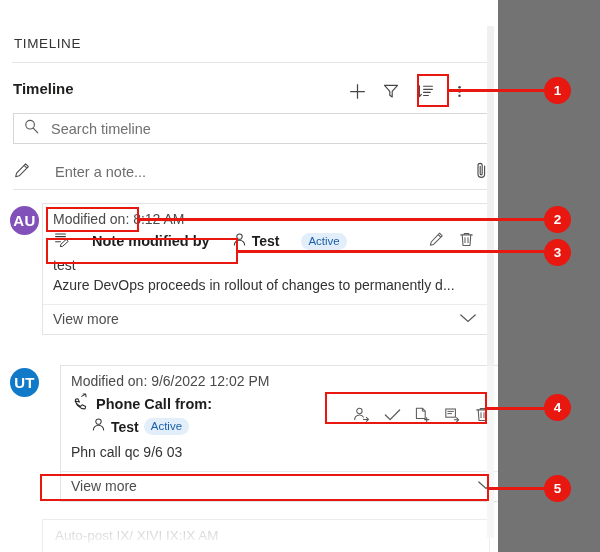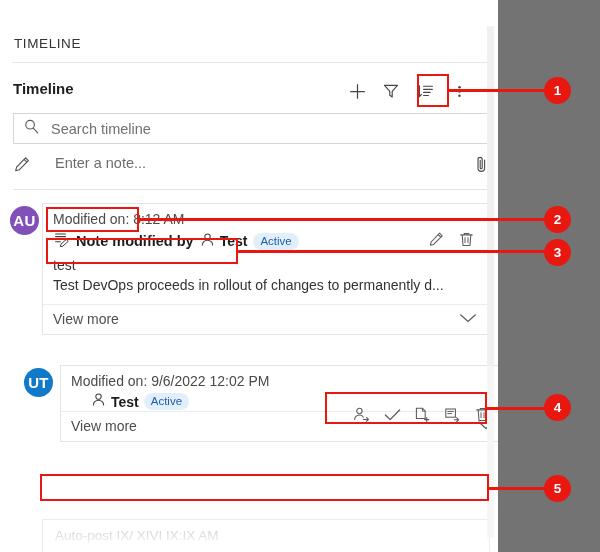--- a/index.html
+++ b/index.html
@@ -78,21 +78,21 @@
     margin-left: 11px;
     font-size: 14.5px;
     color: #707070;
   }
 
   
   .note-entry {
     position: absolute;
     left: 13px; top: 155px;
     width: 477px; height: 35px;
-    display: flex; 
+    display: flex; align-items: center;
     border-bottom: 1px solid #e4e4e4;
   }
   .note-entry .ph {
     margin-left: 23px;
     font-size: 14.5px;
     color: #6d6d6d;
     flex: 1;
   }
 
   
@@ -114,21 +114,21 @@
     background: #ffffff;
   }
   .card-row-time {
     font-size: 14px;
     color: #4a4a4a;
     padding: 7px 10px 1px 10px;
   }
   .card-row-title {
     display: flex; align-items: center;
     padding: 2px 10px 2px 10px;
-    gap: 6px;
+    gap: 22px;
     position: relative;
     min-height: 26px;
   }
   .card-title-text {
     font-size: 14.5px;
     font-weight: 700;
     color: #1d1d1d;
   }
   .person-chunk {
     display: flex; align-items: center; gap: 5px;
@@ -363,43 +363,52 @@
                 <path d="M4.2 3.9L5.0 14.4h7.0l0.8-10.5" stroke="#5a5a5a" stroke-width="1.05" fill="none" stroke-linejoin="round"></path>
                 <path d="M7.0 6.3v5.8M10.0 6.3v5.8" stroke="#5a5a5a" stroke-width="1.0"></path>
               </svg>
             </span>
           </span>
         </span>
       </div>
 
       <div class="card-body">
         <div class="body-line">test</div>
-        <div class="body-line">Test DevOps proceeds in rollout of changes to permanently d...</div>
+        <div class="body-line">Azure DevOps proceeds in rollout of changes to permanently d...</div>
       </div>
 
       <div class="view-more">
         <span>View more</span>
         <span>
           <svg width="18" height="12" viewBox="0 0 18 12">
             <path d="M1.8 3.0L9 9.4L16.2 3.0" stroke="#5a5a5a" stroke-width="1.3" fill="none" stroke-linecap="round"></path>
           </svg>
         </span>
       </div>
     </div>
 
-    <div class="avatar" style="left:24px; top:368px; background:#1079c8;justify-content:center;">
+    <div class="avatar" style="left:10px; top:368px; background:#1079c8;justify-content:center;">
       <span>UT</span>
     </div>
 
     <div class="card" style="top:365px;margin-left:18px;">
 
       <div class="card-row-time">Modified on: 9/6/2022 12:02 PM</div>
 
       <div style="position:relative;">
 
+        <div class="pc-title-line">
+          <span>
+            <svg width="18" height="18" viewBox="0 0 18 18">
+              <path d="M4.0 8.0c1.2 2.6 3.0 4.3 5.6 5.4l1.6-1.6 3.4 1.7-0.5 2.3c-4.9 0.6-10.0-4.4-9.6-9.5l2.4-0.6 1.6 3.4z" stroke="#2b2b2b" stroke-width="1.05" fill="none" stroke-linejoin="round"></path>
+              <path d="M10.6 3.3L14.6 1.2M12.2 1.0l2.6 0.2 0.2 2.6" stroke="#2b2b2b" stroke-width="1.0" fill="none" stroke-linecap="round"></path>
+            </svg>
+          </span>
+          <span class="card-title-text">Phone Call from:</span>
+        </div>
 
         <div class="pc-person-line">
           <span>
             <svg width="15" height="15" viewBox="0 0 15 15">
               <circle cx="7.5" cy="4.6" r="2.7" stroke="#3c3c3c" stroke-width="1.05" fill="none"></circle>
               <path d="M2.3 13.4a5.2 5.2 0 0 1 10.4 0" stroke="#3c3c3c" stroke-width="1.05" fill="none"></path>
             </svg>
           </span>
           <span class="person-name">Test</span>
           <span class="badge">Active</span>
@@ -451,20 +460,23 @@
                 <path d="M2.8 3.9H14.2" stroke="#5a5a5a" stroke-width="1.1" stroke-linecap="round"></path>
                 <path d="M6.3 3.7V2.4h4.4v1.3" stroke="#5a5a5a" stroke-width="1.05" fill="none"></path>
                 <path d="M4.2 3.9L5.0 14.4h7.0l0.8-10.5" stroke="#5a5a5a" stroke-width="1.05" fill="none" stroke-linejoin="round"></path>
                 <path d="M7.0 6.3v5.8M10.0 6.3v5.8" stroke="#5a5a5a" stroke-width="1.0"></path>
               </svg>
             </span>
           </span>
         </span>
       </div>
 
+      <div class="card-body" style="padding-top:7px;">
+        <div class="body-line">Phn call qc 9/6 03</div>
+      </div>
 
       <div class="view-more">
         <span>View more</span>
         <span>
           <svg width="18" height="12" viewBox="0 0 18 12">
             <path d="M1.8 3.0L9 9.4L16.2 3.0" stroke="#5a5a5a" stroke-width="1.3" fill="none" stroke-linecap="round"></path>
           </svg>
         </span>
       </div>
     </div>

